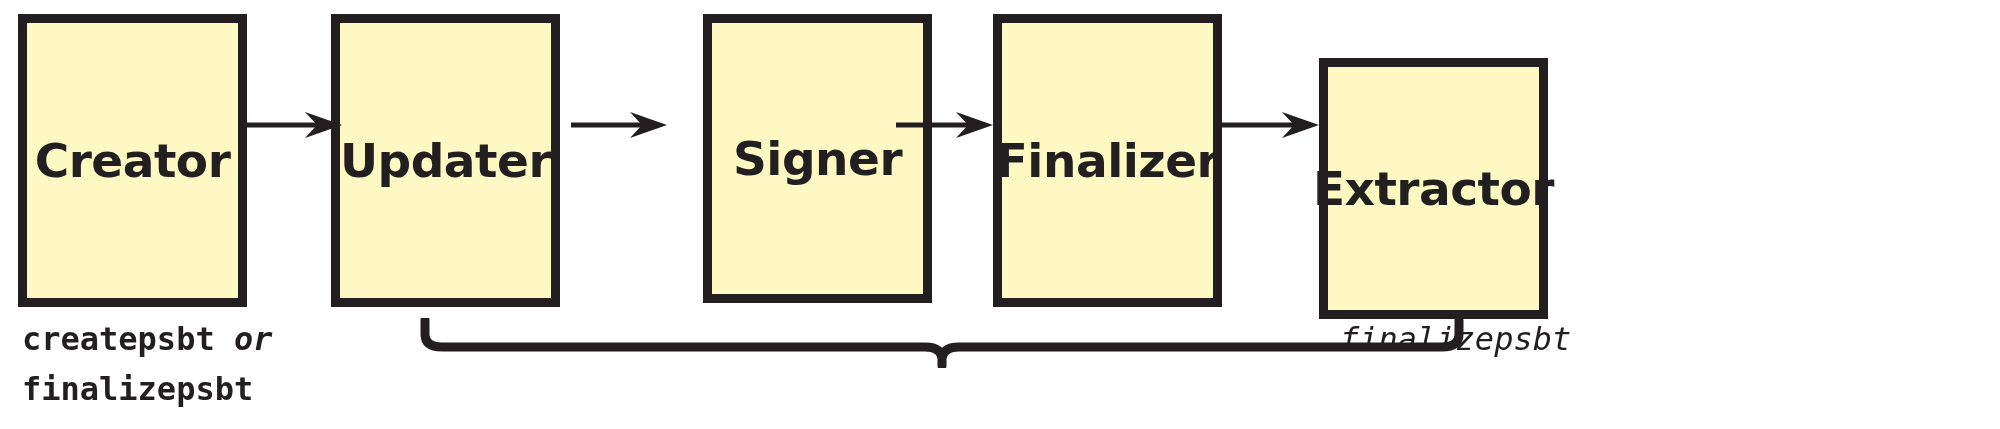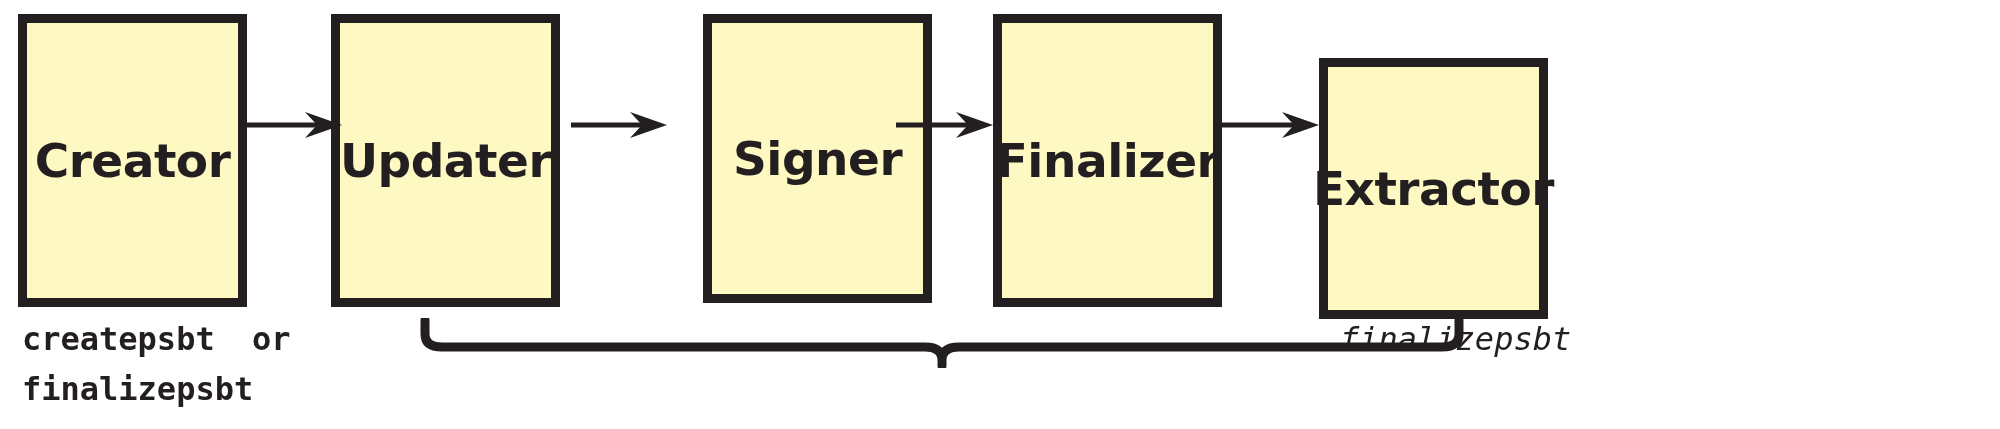--- a/index.html
+++ b/index.html
@@ -47,21 +47,21 @@
   
   .mono-label {
     position: absolute;
     font-family: "DejaVu Sans Mono", "Liberation Mono", monospace;
     font-size: 32px;
     color: #231f20;
     white-space: nowrap;
     line-height: 1.55;
   }
   .mono-label .ital {
-    margin-left: 18px;
+    font-style: italic;
   }
 
   
   .brace-wrap {
     position: absolute;
   }
   .brace-wrap svg { display: block; }
 </style>
 </head>
 <body>

